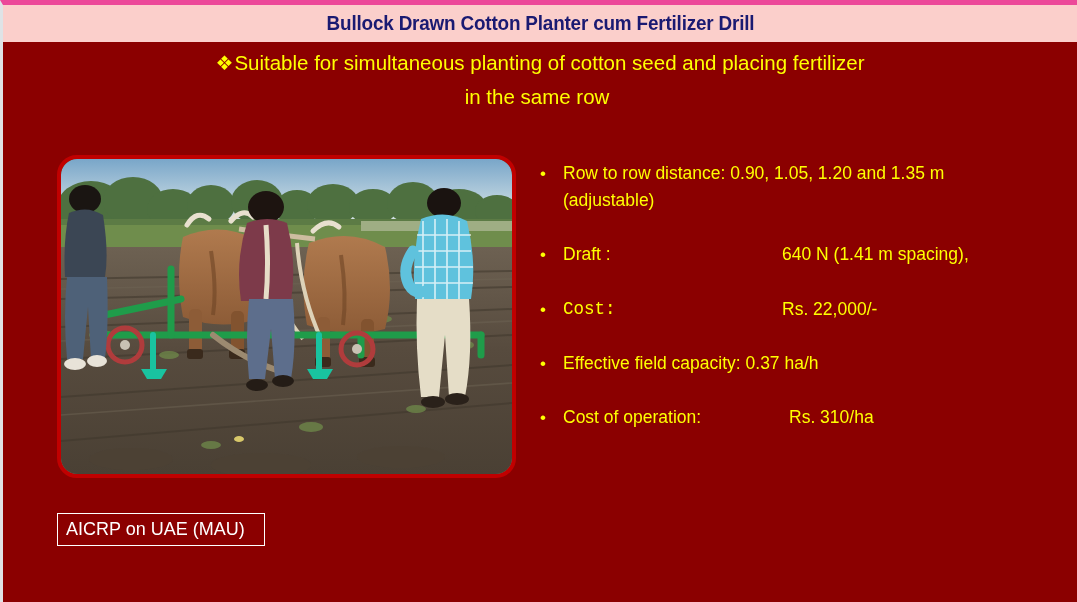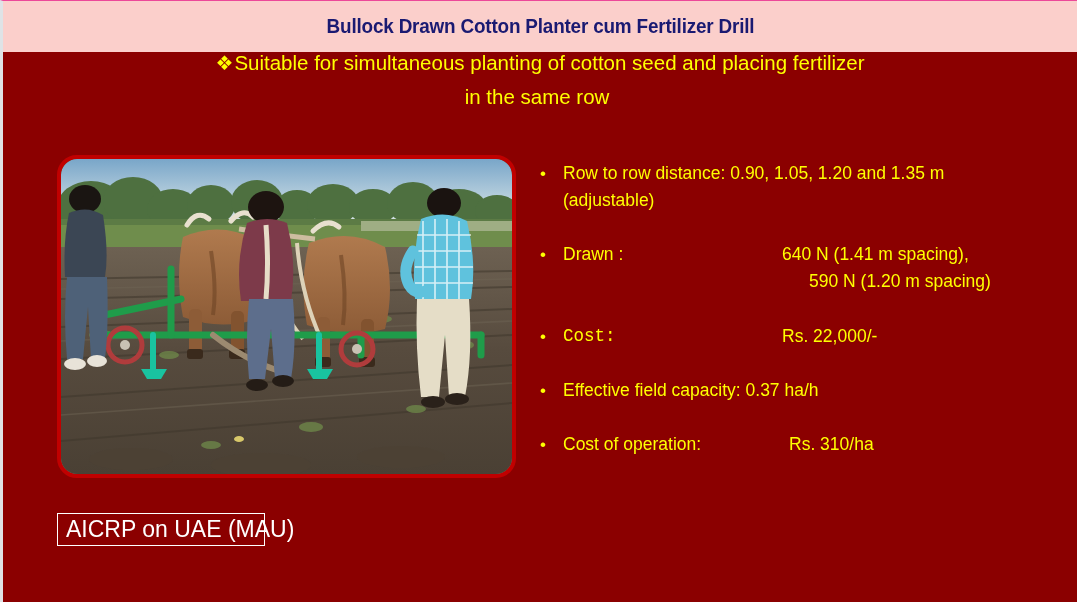--- a/index.html
+++ b/index.html
@@ -14,24 +14,24 @@
     background: #8b0000;
     overflow: hidden;
     font-family: "Liberation Sans", sans-serif;
     box-sizing: border-box;
   }
   
   #title-bar {
     position: absolute;
     left: 0; top: 0;
     width: 1077px;
-    height: 52px;
+    height: 42px;
     background: #fbcfcb;
     border-left: 3px solid #dfe3e6;
-    border-top: 1px solid #ec4899;
+    border-top: 5px solid #ec4899;
     box-sizing: border-box;
     display: flex;
     align-items: center;
     justify-content: center;
   }
   #title-text {
     color: #1a1a72;
     font-weight: bold;
     font-size: 19.5px;
     letter-spacing: -0.2px;
@@ -100,21 +100,21 @@
     width: 208px;
     height: 33px;
     border: 1px solid #ffffff;
     box-sizing: border-box;
     display: flex;
     align-items: center;
     padding-left: 8px;
   }
   #caption-text {
     color: #ffffff;
-    font-size: 23px;
+    font-size: 18px;
     white-space: nowrap;
   }
   
   #bullet-list {
     position: absolute;
     left: 536px;
     top: 160px;
     width: 530px;
     color: #ffff00;
   }
@@ -334,24 +334,23 @@
 
     <div class="bullet-item b1">
       <span class="dot">•</span>
       <span class="bullet-label">Row to row distance: 0.90, 1.05, 1.20 and 1.35 m</span>
       <span class="sub">(adjustable)</span>
     </div>
 
     <div class="bullet-item b2">
       <span class="dot">•</span>
       <span class="bullet-row">
-        <span class="lab">Drawn :</span>
+        <span class="lab">Draft :</span>
         <span class="bullet-value">640 N (1.41 m spacing),</span>
       </span>
-      <span class="val2">590 N (1.20 m spacing)</span>
     </div>
 
     <div class="bullet-item b3">
       <span class="dot">•</span>
       <span class="bullet-row">
         <span class="lab">Cost:</span>
         <span class="bullet-value">Rs. 22,000/-</span>
       </span>
     </div>
 

